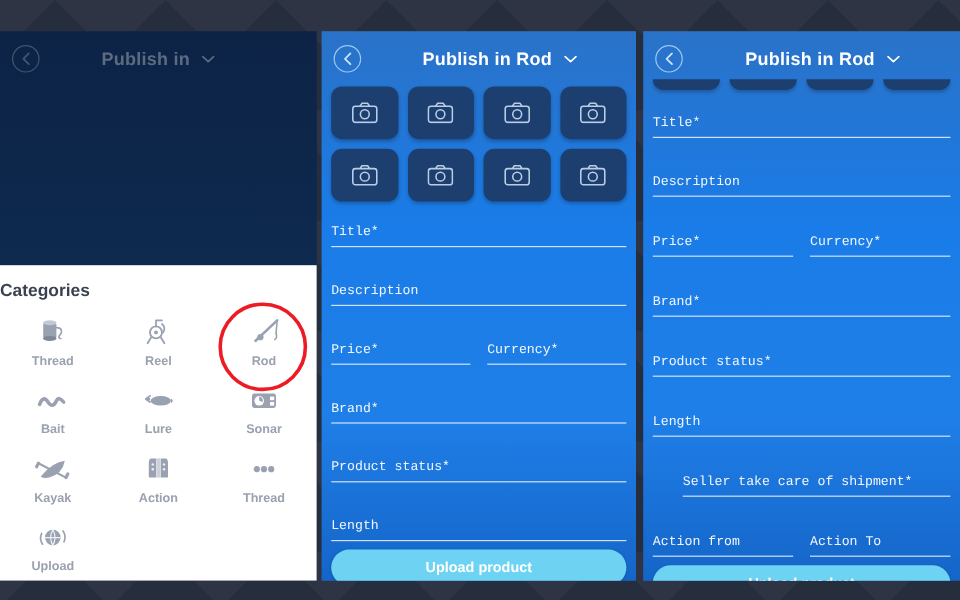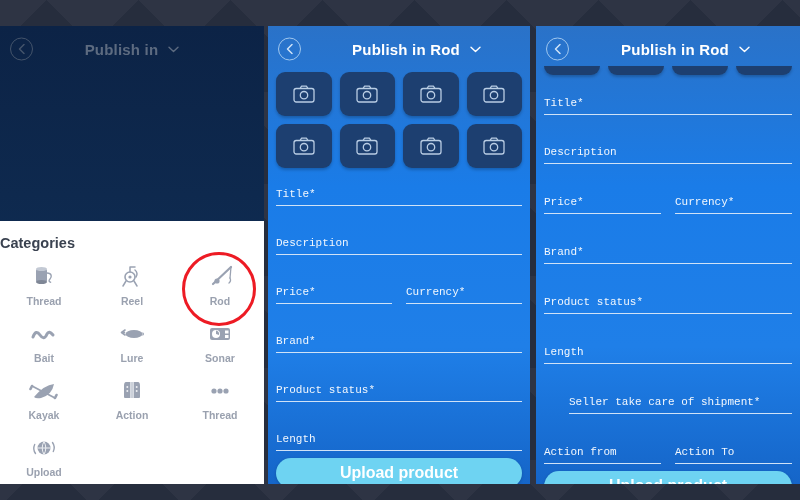--- a/index.html
+++ b/index.html
@@ -168,21 +168,21 @@
   }
   .row2 { display: flex; gap: 14px; }
   .row2 > .field { flex: 1; }
 
   .upload-btn {
     margin: 0 8px;
     height: 30px;
     border-radius: 16px;
     background: #6ed3f2;
     color: #ffffff;
-    font-size: 16px;
+    font-size: 12px;
     font-weight: bold;
     display: flex; align-items: center; justify-content: center;
     box-shadow: 0 1px 3px rgba(0,0,0,.2);
   }
 </style>
 </head>
 <body>
 
 <div class="backdrop-texture"></div>
 

